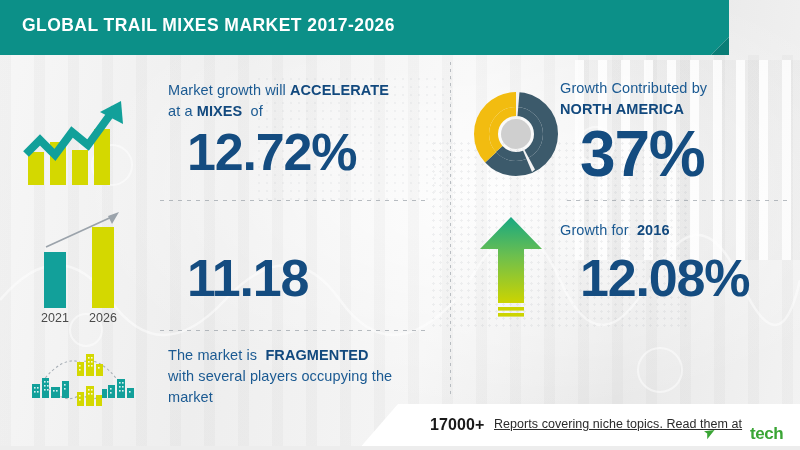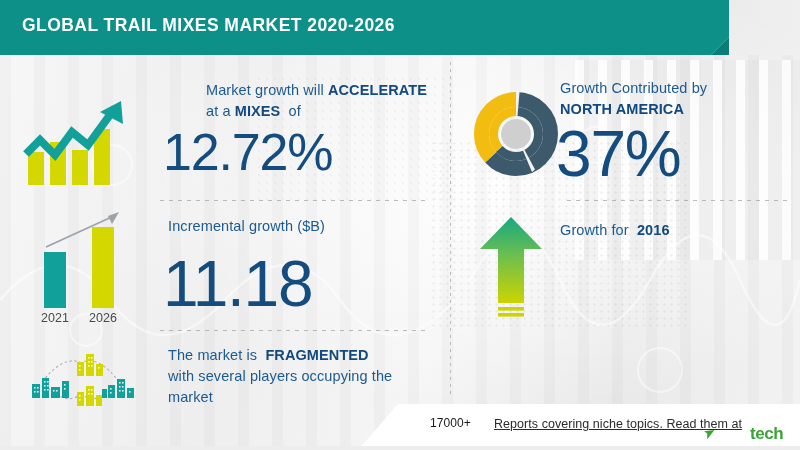--- a/index.html
+++ b/index.html
@@ -72,29 +72,29 @@
   .h-div.l2{left:160px;top:330px;width:268px;}
   .h-div.r1{left:567px;top:200px;width:225px;}
 
   
   .cap{
     position:absolute;color:#1b5a92;font-size:14.5px;line-height:21px;
     font-weight:400;letter-spacing:.1px;
   }
   .cap b{font-weight:bold;color:#12497e;}
   .big{
-    position:absolute;color:#144c80;font-weight:normal;
-    letter-spacing:-1.2px;line-height:1;
-  }
-
-  
-  #cap-cagr{left:168px;top:80px;width:265px;margin-left:38px;}
+    position:absolute;color:#144c80;font-weight:bold;
+    letter-spacing:-1.2px;line-height:1;margin-left:24px;
+  }
+
+  
+  #cap-cagr{left:168px;top:80px;width:265px;}
   #val-cagr{left:163px;top:126px;font-size:52px;}
   #cap-incr{left:168px;top:216px;width:265px;}
-  #val-incr{left:163px;top:252px;font-size:64px;}
+  #val-incr{left:163px;top:252px;font-size:52px;}
   #cap-frag{left:168px;top:345px;width:275px;}
   #cap-na{left:560px;top:78px;width:235px;}
   #val-na{left:556px;top:122px;font-size:64px;}
   #cap-gr{left:560px;top:220px;width:235px;}
   #val-gr{left:556px;top:252px;font-size:52px;}
 
   
   .icon{position:absolute;}
   #ico-growth{left:22px;top:95px;width:105px;height:95px;}
   #ico-bars{left:22px;top:205px;width:110px;height:120px;}
@@ -106,21 +106,21 @@
   .footer{
     position:absolute;left:0;top:404px;width:800px;height:46px;
     background:#ffffff;
     clip-path:polygon(398px 0, 800px 0, 800px 46px, 358px 46px);
   }
   .footer-strip{
     position:absolute;left:0;top:446px;width:800px;height:4px;background:#ededed;
   }
   .foot-num{
     position:absolute;left:430px;top:416px;
-    font-size:12px;font-weight:normal;color:#1a1a1a;letter-spacing:.1px;
+    font-size:16px;font-weight:bold;color:#1a1a1a;letter-spacing:.1px;
   }
   .foot-txt{
     position:absolute;left:494px;top:417px;
     font-size:12.5px;color:#2b2b2b;letter-spacing:.05px;white-space:nowrap;text-decoration:underline;
   }
   .logo{position:absolute;left:703px;top:423px;height:22px;display:flex;align-items:center;gap:32px;}
   .logo-mark{width:13px;height:13px;margin-right:2px;}
   .logo-tech{font-size:17px;font-weight:bold;color:#3aa535;letter-spacing:-.4px;}
   .logo-navio{font-size:17px;font-weight:bold;color:#1c3d6e;letter-spacing:-.4px;}
   .logo-tm{font-size:7px;color:#888;vertical-align:super;}
@@ -140,21 +140,21 @@
       <path d="M470 280 Q 520 190 560 280 T 650 280 T 740 280 T 800 280" fill="none" stroke="#ffffff" stroke-width="2.5"></path>
       <circle cx="86" cy="330" r="16" fill="none" stroke="#ffffff" stroke-width="2"></circle>
       <circle cx="112" cy="165" r="20" fill="none" stroke="#ffffff" stroke-width="2"></circle>
       <circle cx="596" cy="145" r="18" fill="none" stroke="#ffffff" stroke-width="2"></circle>
       <circle cx="660" cy="370" r="22" fill="none" stroke="#ffffff" stroke-width="2"></circle>
     </svg>
   </div>
 
   <div class="header"></div>
   <div class="header-fold"></div>
-  <div class="header-title">GLOBAL TRAIL MIXES MARKET 2020-2026</div>
+  <div class="header-title">GLOBAL TRAIL MIXES MARKET 2017-2026</div>
 
   <div class="v-div"></div>
   <div class="h-div l1"></div>
   <div class="h-div l2"></div>
   <div class="h-div r1"></div>
 
   <svg class="icon" id="ico-growth" viewBox="0 0 105 95">
     <rect x="6" y="57" width="16" height="33" fill="#d4d800"></rect>
     <rect x="28" y="47" width="16" height="43" fill="#d4d800"></rect>
     <rect x="50" y="55" width="16" height="35" fill="#d4d800"></rect>
@@ -278,29 +278,29 @@
       </linearGradient>
     </defs>
     <path d="M33 2 L64 34 L46 34 L46 88 L20 88 L20 34 L2 34 Z" fill="url(#agrad)"></path>
     <rect x="20" y="92" width="26" height="3.6" fill="#ccd400"></rect>
     <rect x="20" y="98" width="26" height="3.6" fill="#ccd400"></rect>
   </svg>
 
   <div class="cap" id="cap-cagr">Market growth will <b>ACCELERATE</b><br>at a <b>MIXES</b> &nbsp;of</div>
   <div class="big" id="val-cagr">12.72%</div>
 
-  <div class="cap" id="cap-incr">Incremental growth ($B)</div>
   <div class="big" id="val-incr">11.18</div>
 
   <div class="cap" id="cap-na">Growth Contributed by<br><b>NORTH AMERICA</b></div>
 
   <div class="cap" id="cap-frag">The market is &nbsp;<b>FRAGMENTED</b><br>with several players occupying the<br>market</div>
   <div class="big" id="val-na">37%</div>
 
   <div class="cap" id="cap-gr">Growth for &nbsp;<b>2016</b></div>
+  <div class="big" id="val-gr">12.08%</div>
 
   <div class="footer"></div>
   <div class="footer-strip"></div>
   <div class="foot-num">17000+</div>
   <div class="foot-txt">Reports covering niche topics. Read them at</div>
   <div class="logo">
     <svg class="logo-mark" viewBox="0 0 13 13">
       <path d="M1 3.2 L11.5 2 L4.2 11.2 L4.2 5.4 Z" fill="#3aa535"></path>
     </svg>
     <span class="logo-tech">tech</span>

